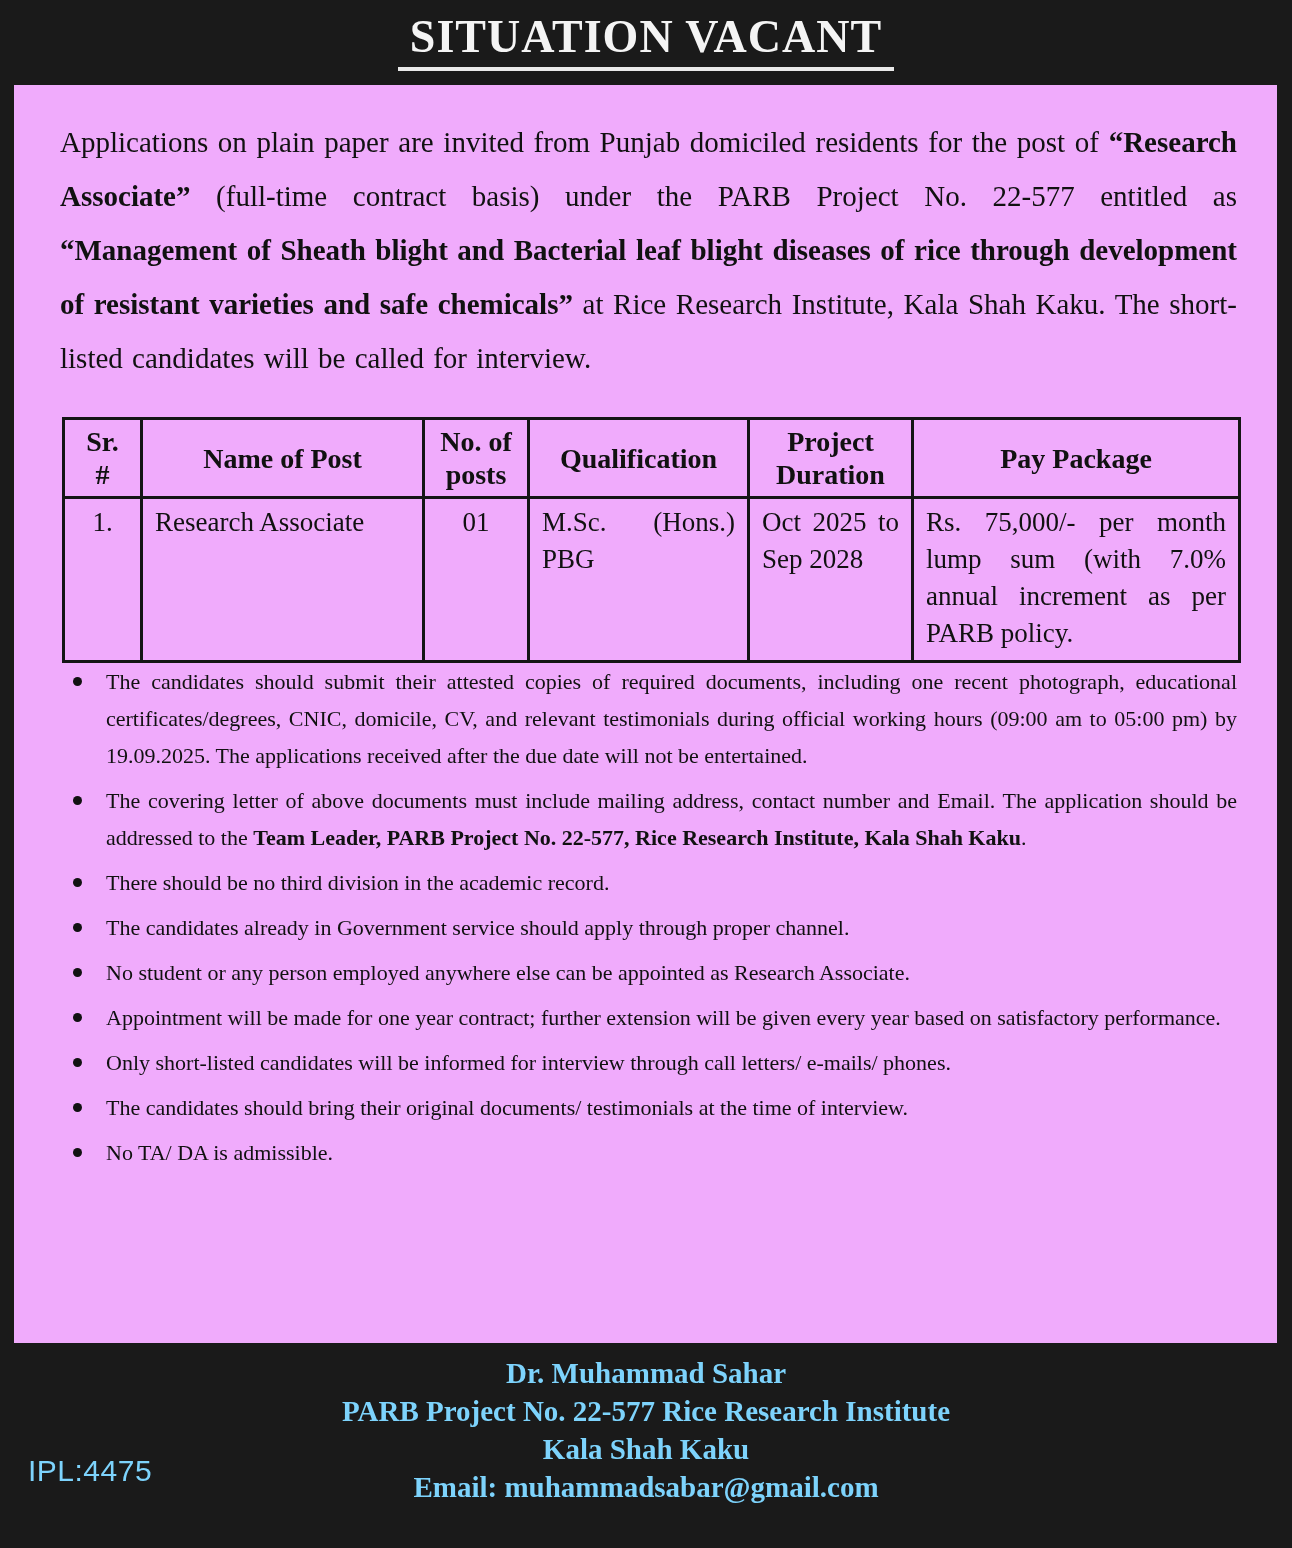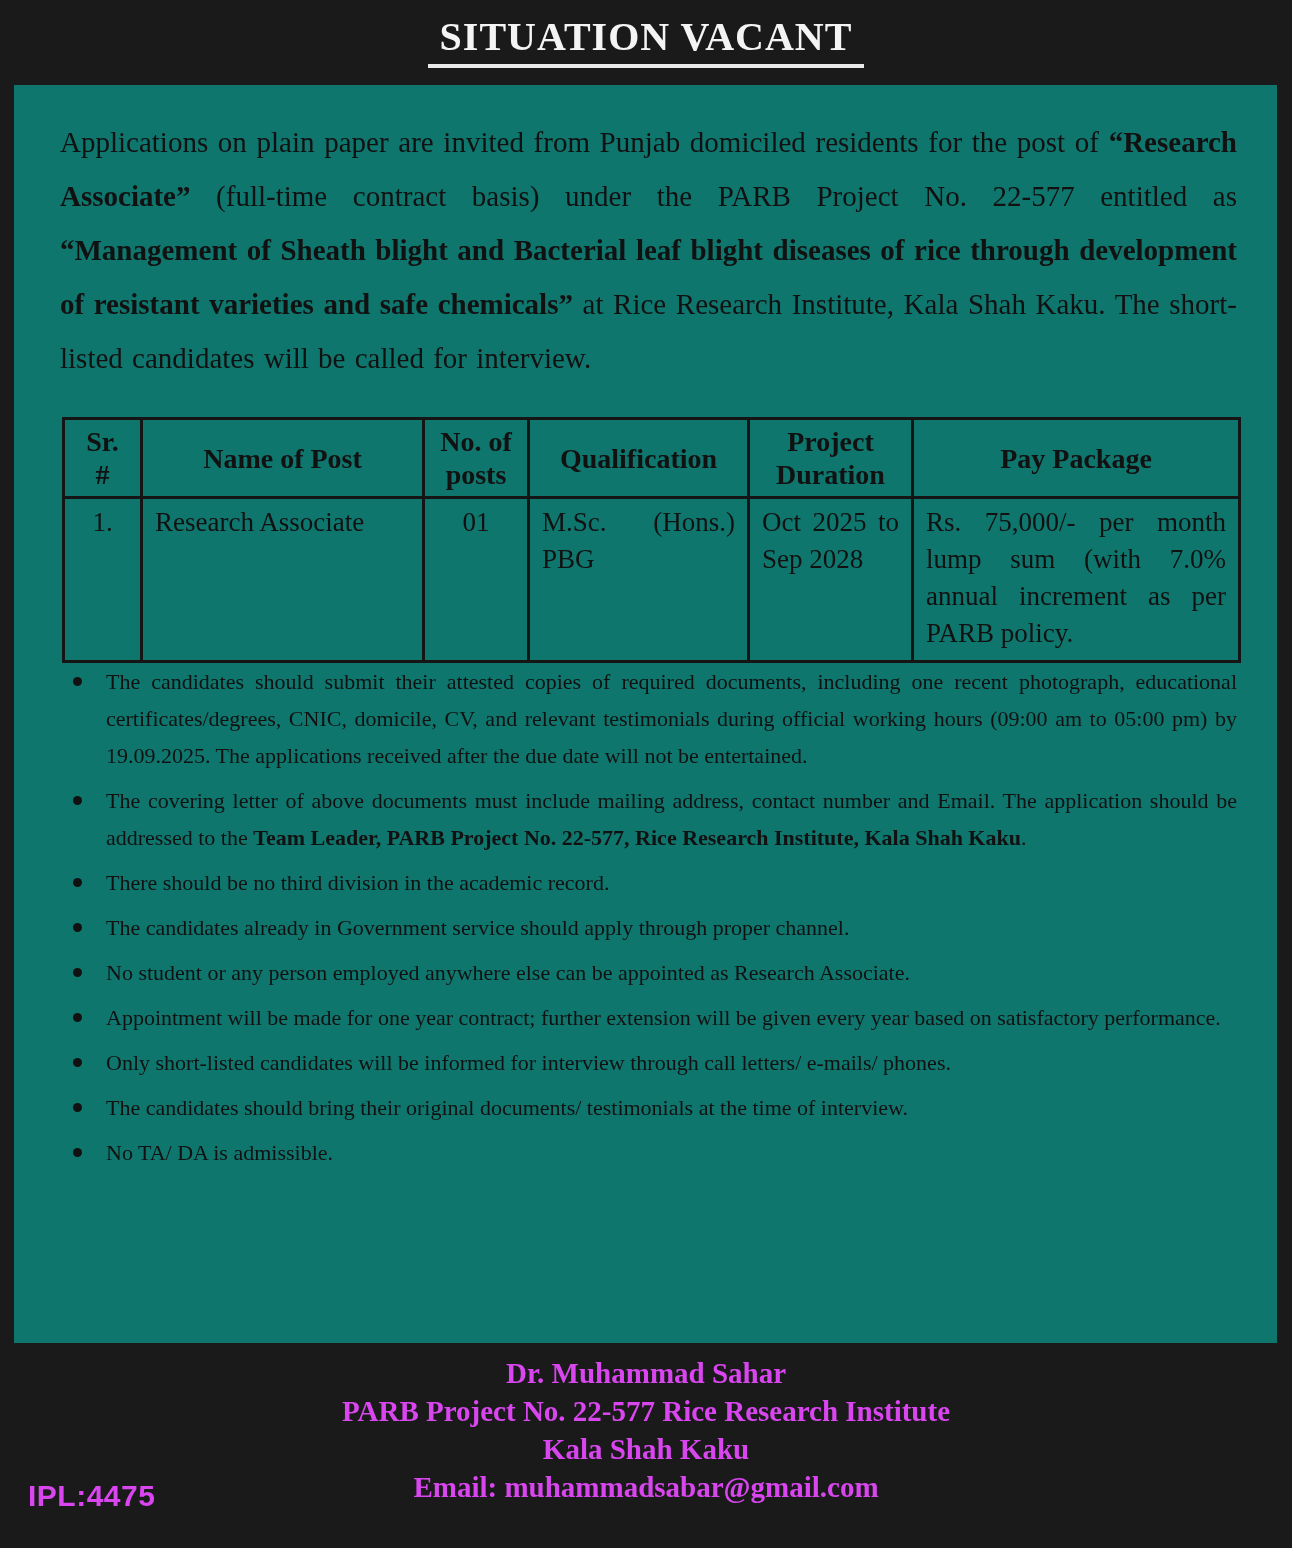--- a/index.html
+++ b/index.html
@@ -15,36 +15,36 @@
   
   .masthead {
     height: 85px;
     display: flex;
     align-items: center;
     justify-content: center;
   }
   .masthead h1 {
     margin: 0;
     color: #f4f4f4;
-    font-size: 40px;
+    font-size: 46px;
     font-weight: bold;
     letter-spacing: 1px;
     line-height: 1;
     border-bottom: 4px solid #e9e9e9;
     padding: 0 12px 7px 12px;
     white-space: nowrap;
   }
   
   .sheet {
     position: absolute;
     left: 14px;
     top: 85px;
     width: 1263px;
     height: 1312px;
-    background: #0f766e;
+    background: #f0abfc;
     box-sizing: border-box;
     padding: 16px 40px 0 46px;
   }
   .intro {
     margin: 14px 0 0 0;
     font-size: 29px;
     line-height: 54px;
     text-align: justify;
     word-spacing: 2px;
   }
@@ -107,35 +107,35 @@
     background: #111;
   }
   
   .footer {
     position: absolute;
     left: 0;
     top: 1343px;
     width: 1292px;
     height: 179px;
     background: #1a1a1a;
-    color: #d946ef;
+    color: #7dd3fc;
   }
   .footer-lines {
     padding-top: 11px;
     text-align: center;
     font-weight: bold;
     font-size: 29px;
     line-height: 38px;
   }
   .ipl {
     position: absolute;
     left: 28px;
-    bottom: 9px;
+    bottom: 34px;
     font-family: "Liberation Sans", sans-serif;
-    font-weight: bold;
+    font-weight: normal;
     font-size: 30px;
     letter-spacing: 0.5px;
   }
 </style>
 </head>
 <body>
 
 <div class="page">
 
   <div class="masthead">

